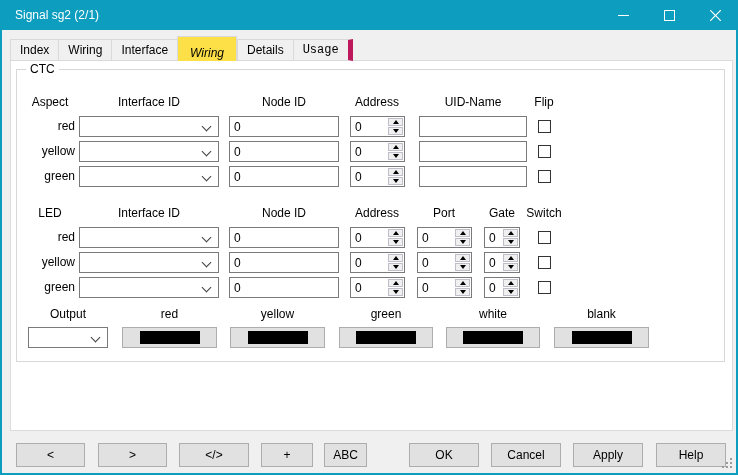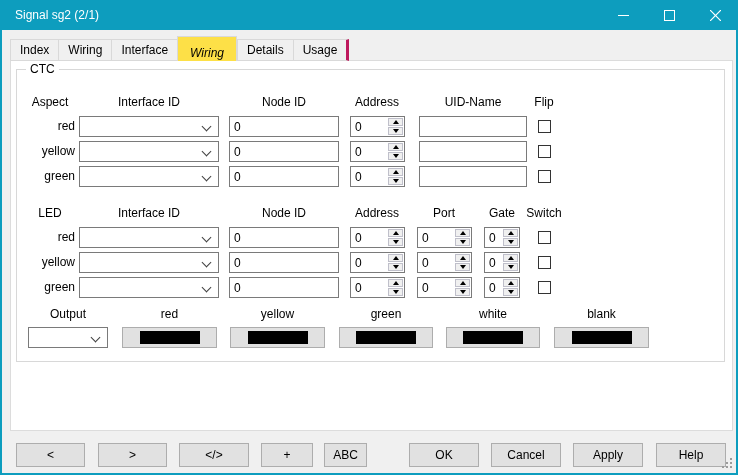--- a/index.html
+++ b/index.html
@@ -17,21 +17,21 @@
   .titlebar .title { color:#fff; font-size:12px; padding-left:15px; flex:1; }
   .winbtn { width:46px; height:30px; display:flex; align-items:center; justify-content:center; cursor:default; }
   .winbtn svg { display:block; }
 
   
   .tabbar { position:absolute; left:8px; top:38px; height:23px; display:flex; align-items:flex-end; z-index:3; }
   .tab {
     height:22px; line-height:20px; padding:0 9px; background:#f0f0f0;
     border:1px solid #d9d9d9; border-right:none; text-align:center;
   }
-  .tab:last-child { border-right:3px solid #be185d; }
+  .tab:last-child { border-right:5px solid #be185d;font-family:Liberation Mono, monospace; }
   .tab.active {
     position:relative; height:25px; line-height:22px; background:#fde047;
     border:1px solid #d9d9d9; border-bottom:none; padding:5px 12px; z-index:4;font-style:italic;
   }
 
   
   .panel { position:absolute; left:8px; top:60px; width:723px; height:371px; background:#fff; border:1px solid #dcdcdc; }
   .groupbox { position:absolute; left:14px; top:69px; width:709px; height:293px; border:1px solid #d8d8d8; }
   .grouplabel { position:absolute; left:24px; top:62px; background:#fff; padding:0 4px; z-index:2; }
 

